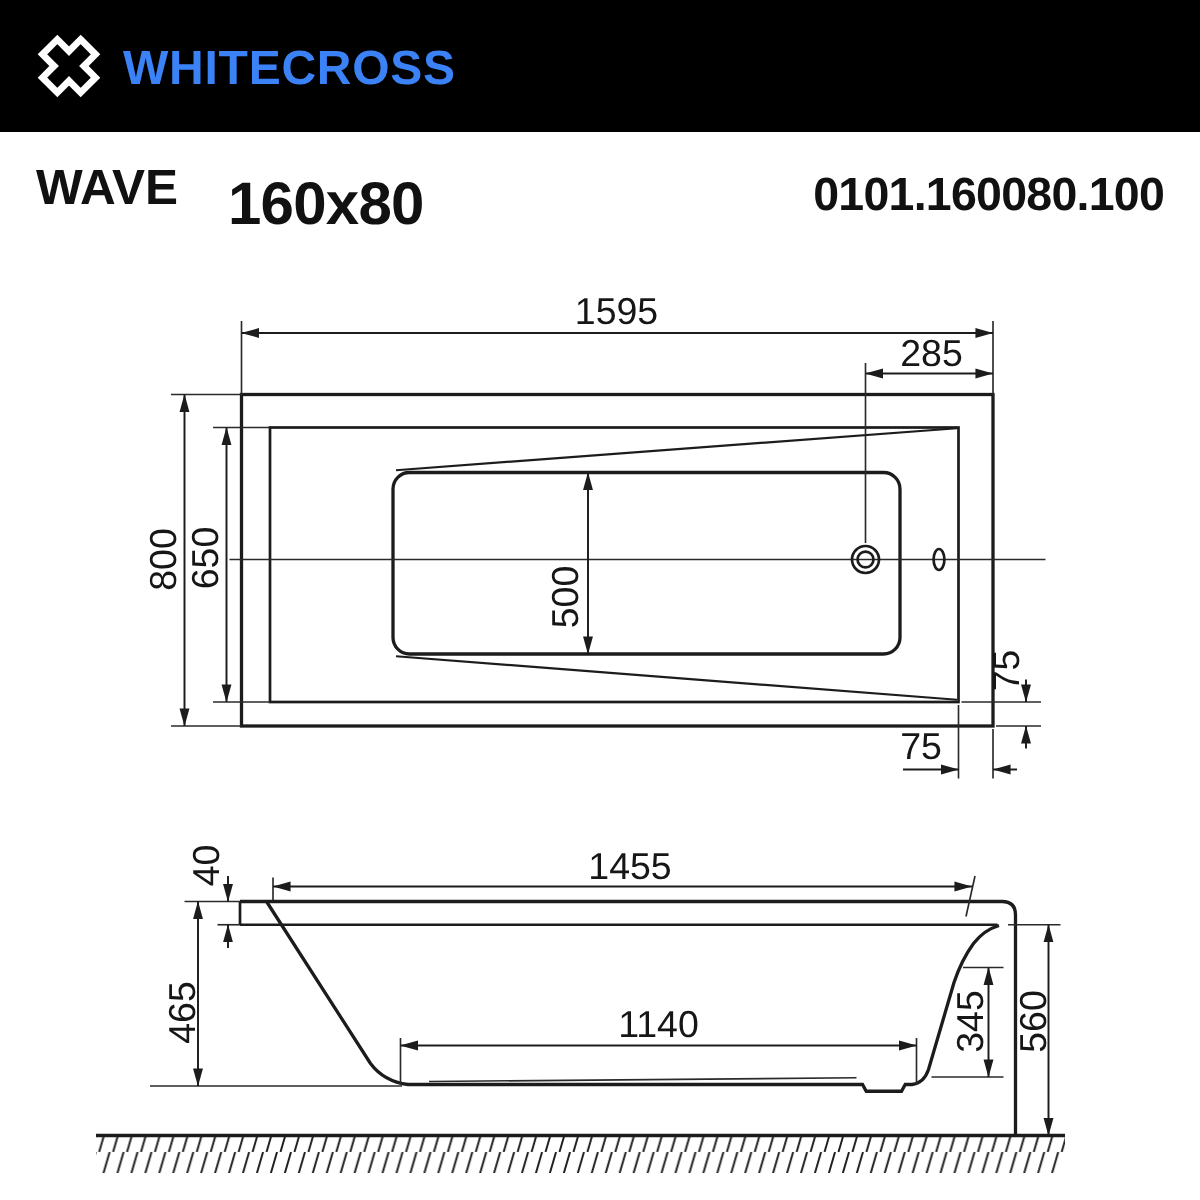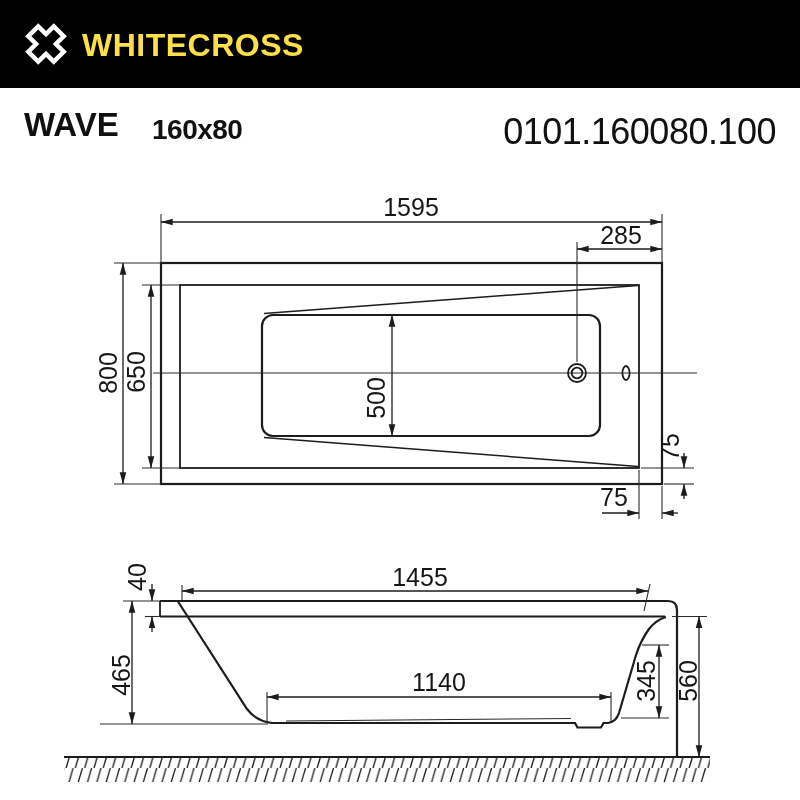--- a/index.html
+++ b/index.html
@@ -16,42 +16,42 @@
   }
   
   #header-bar {
     position: absolute; left: 0; top: 0;
     width: 800px; height: 88px;
     background: #000000;
     display: flex; align-items: center;
   }
   #logo-x { margin-left: 20px; flex: 0 0 auto; }
   #brand-text {
-    color: #fde047;
+    color: #3b82f6;
     font-size: 32px;
     font-weight: bold;
     letter-spacing: 0.5px;
     margin-left: 10px;
     padding-top: 2px;
   }
   
   #model-name {
     position: absolute; left: 24px; top: 108px;
     font-size: 33px; font-weight: bold; color: #111;
     line-height: 1;
   }
   #model-size {
     position: absolute; left: 152px; top: 116px;
-    font-size: 28px; font-weight: bold; color: #111;
+    font-size: 40px; font-weight: bold; color: #111;
     letter-spacing: -0.5px;
     line-height: 1;
   }
   #product-code {
     position: absolute; right: 24px; top: 114px;
-    font-size: 36px; font-weight: normal; color: #111;
+    font-size: 31px; font-weight: bold; color: #111;
     letter-spacing: -0.5px;
     line-height: 1;
   }
   
   #drawing { position: absolute; left: 0; top: 0; }
   .obj   { stroke: #1c1c1c; stroke-width: 2.2; fill: none; }
   .obj18 { stroke: #1c1c1c; stroke-width: 1.8; fill: none; }
   .diag  { stroke: #1c1c1c; stroke-width: 1.5; fill: none; }
   .thin  { stroke: #2a2a2a; stroke-width: 1.1; fill: none; }
   .ext   { stroke: #2a2a2a; stroke-width: 1.1; fill: none; }

